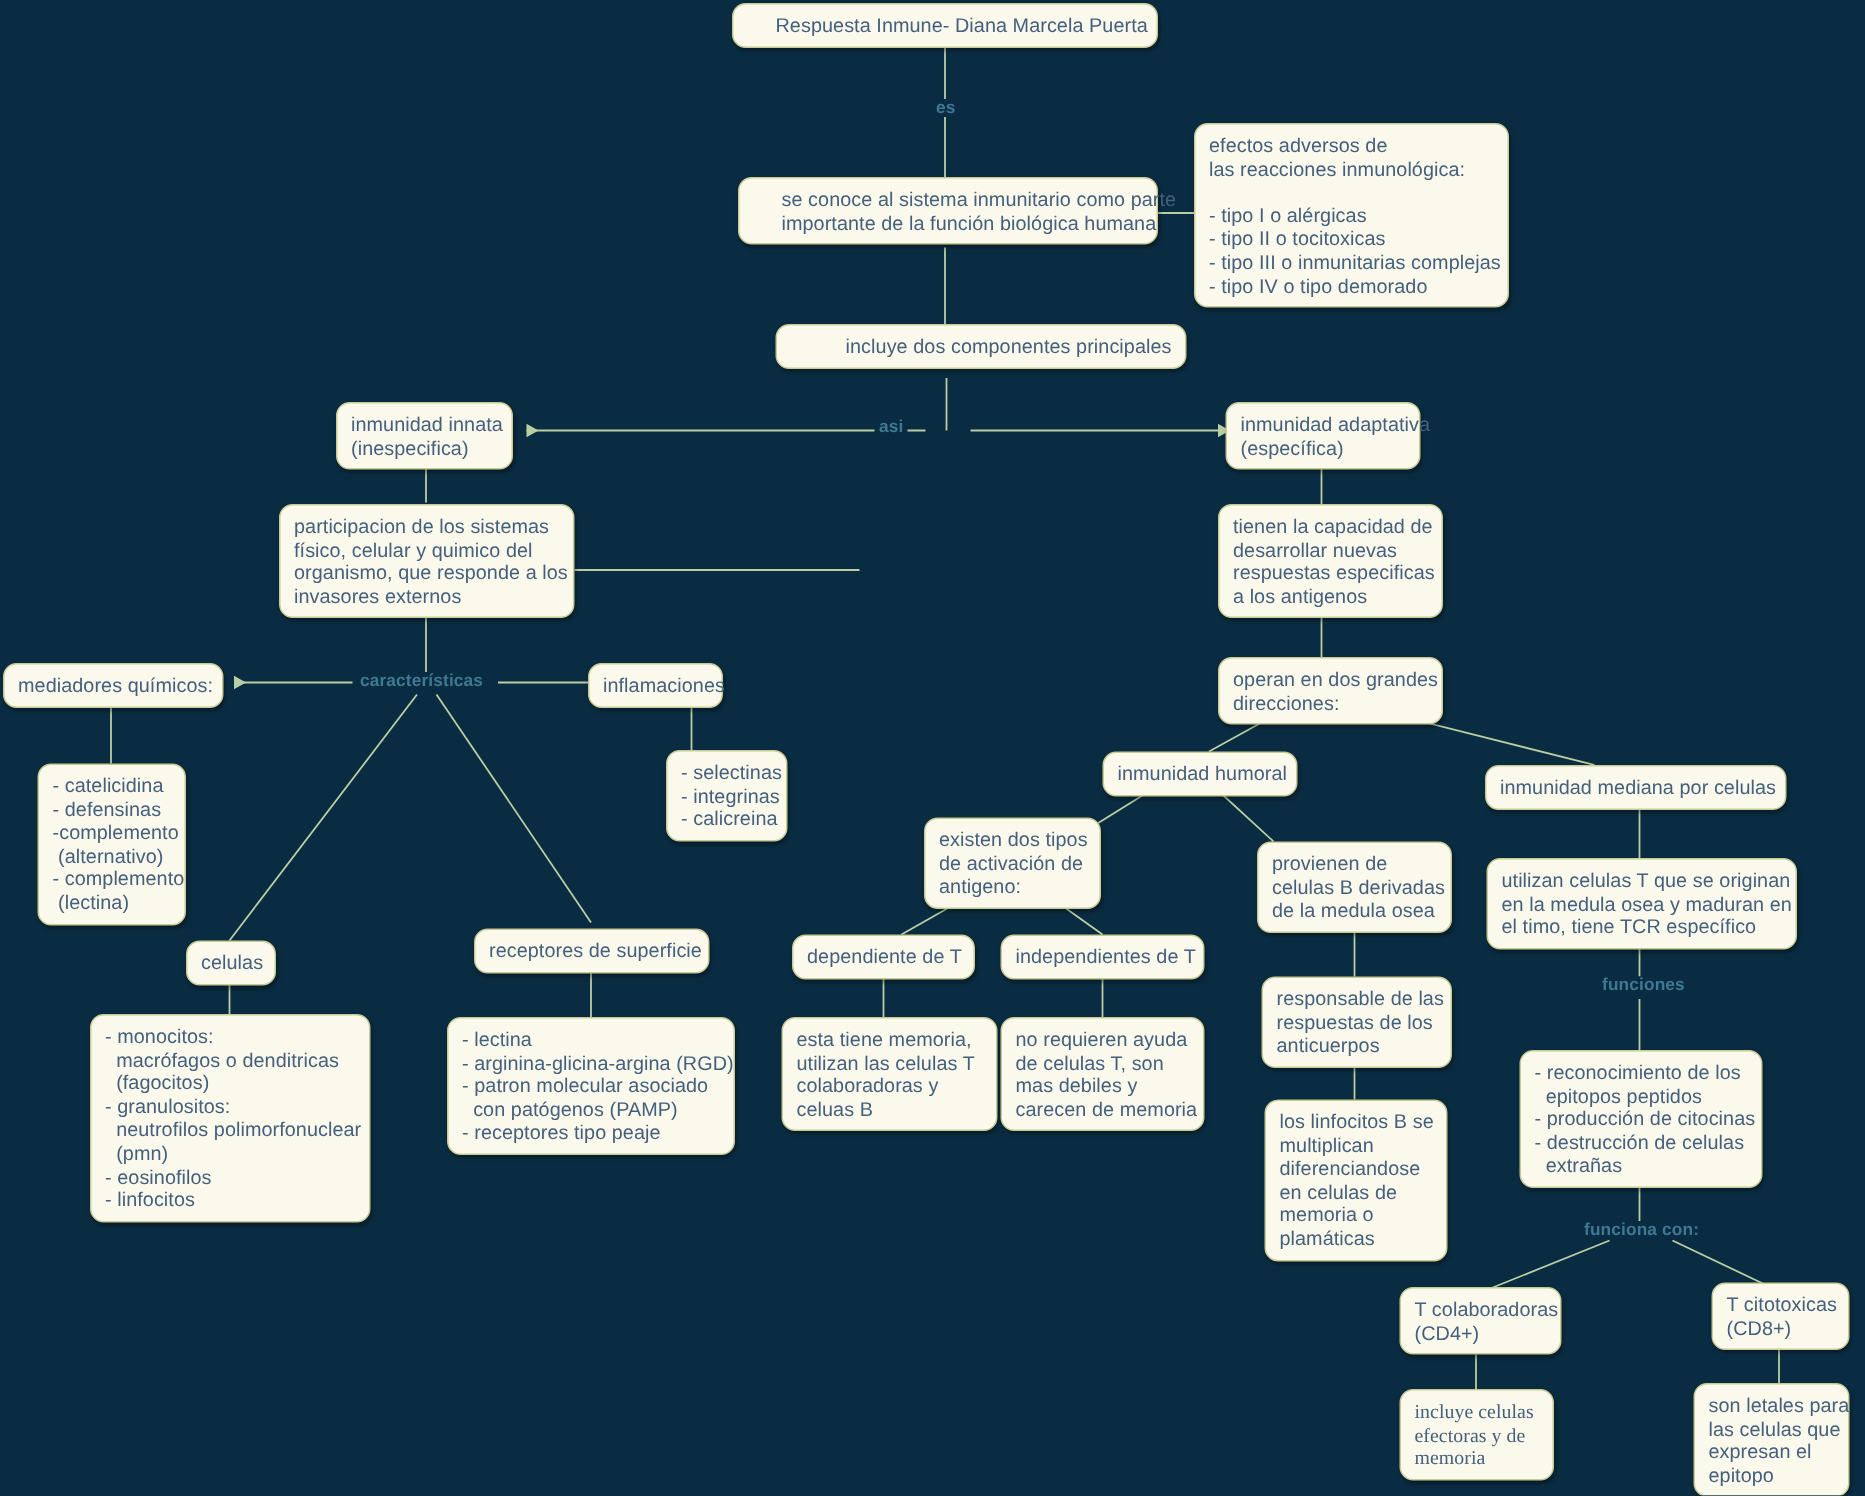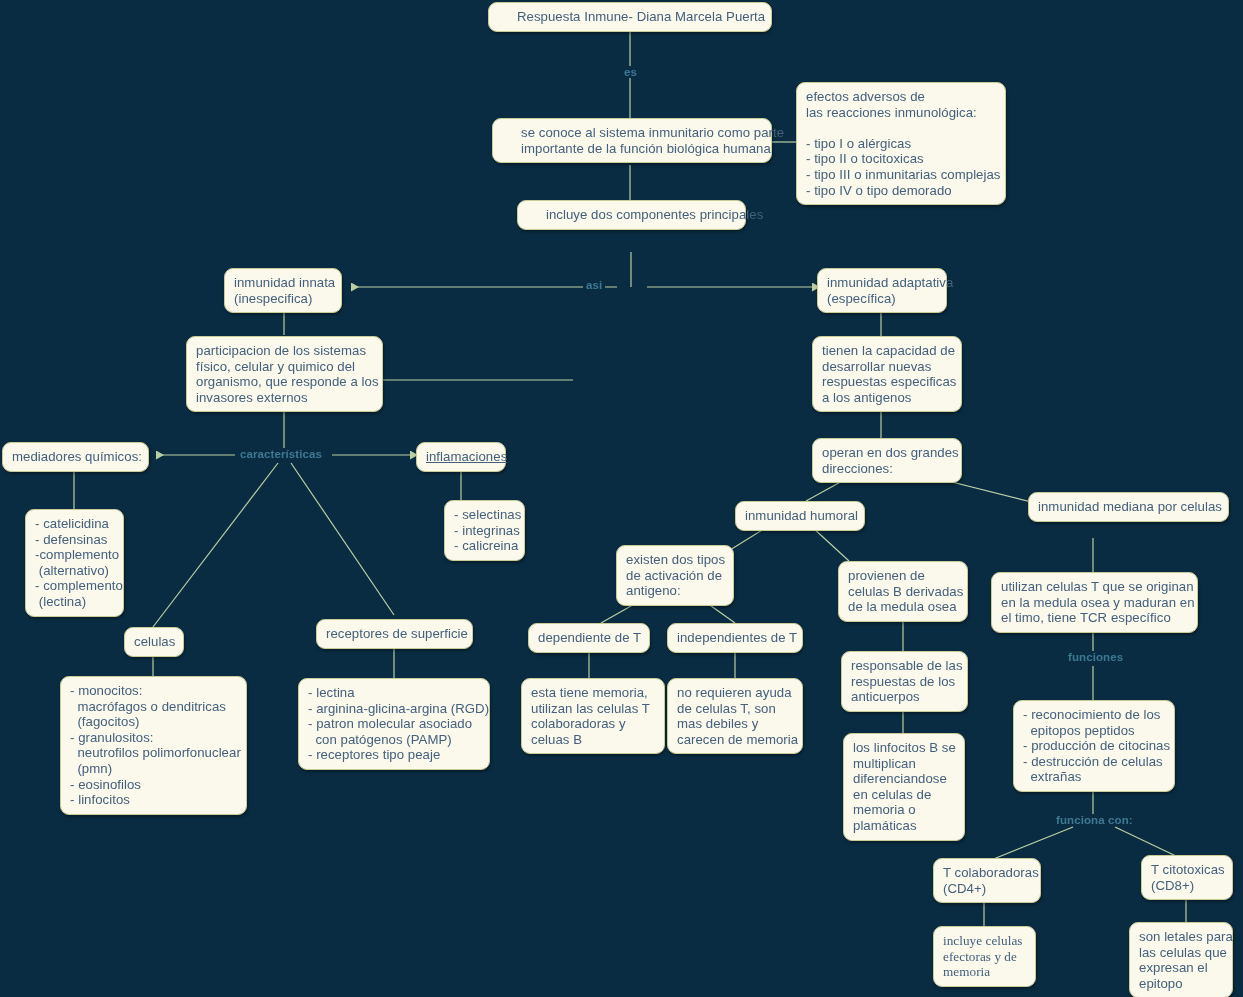--- a/index.html
+++ b/index.html
@@ -147,21 +147,21 @@
 importante de la función biológica humana</div>
 
   <div class="node" style="left:796px; top:82px; width:210px;">efectos adversos de
 las reacciones inmunológica:
 
 - tipo I o alérgicas
 - tipo II o tocitoxicas
 - tipo III o inmunitarias complejas
 - tipo IV o tipo demorado</div>
 
-  <div class="node center" style="left:517px; top:200px; width:229px;">incluye dos componentes principales</div>
+  <div class="node center" style="left:517px; top:216px; width:274px;">incluye dos componentes principales</div>
 
   <div class="node" style="left:224px; top:268px; width:118px;">inmunidad innata
 (inespecifica)</div>
 
   <div class="node" style="left:817px; top:268px; width:130px;">inmunidad adaptativa
 (específica)</div>
 
   <div class="node" style="left:186px; top:336px; width:197px;">participacion de los sistemas
 físico, celular y quimico del
 organismo, que responde a los
@@ -175,21 +175,21 @@
 
   <div class="node" style="left:2px; top:442px; width:147px;">mediadores químicos:</div>
 
   <div class="node" style="left:25px; top:509px; width:99px;">- catelicidina
 - defensinas
 -complemento
  (alternativo)
 - complemento
  (lectina)</div>
 
-  <div class="node" style="left:416px; top:442px; width:90px;text-decoration:underline;">inflamaciones</div>
+  <div class="node" style="left:392px; top:442px; width:90px;">inflamaciones</div>
 
   <div class="node" style="left:444px; top:500px; width:81px;">- selectinas
 - integrinas
 - calicreina</div>
 
   <div class="node" style="left:124px; top:627px; width:60px;">celulas</div>
 
   <div class="node" style="left:60px; top:676px; width:187px;">- monocitos:
   macrófagos o denditricas
   (fagocitos)
@@ -205,21 +205,21 @@
 - arginina-glicina-argina (RGD)
 - patron molecular asociado
   con patógenos (PAMP)
 - receptores tipo peaje</div>
 
   <div class="node" style="left:812px; top:438px; width:150px;">operan en dos grandes
 direcciones:</div>
 
   <div class="node" style="left:735px; top:501px; width:130px;">inmunidad humoral</div>
 
-  <div class="node" style="left:990px; top:492px; width:201px;margin-left:38px;">inmunidad mediana por celulas</div>
+  <div class="node" style="left:990px; top:510px; width:201px;">inmunidad mediana por celulas</div>
 
   <div class="node" style="left:616px; top:545px; width:118px;">existen dos tipos
 de activación de
 antigeno:</div>
 
   <div class="node" style="left:838px; top:561px; width:130px;">provienen de
 celulas B derivadas
 de la medula osea</div>
 
   <div class="node" style="left:991px; top:572px; width:207px;">utilizan celulas T que se originan

